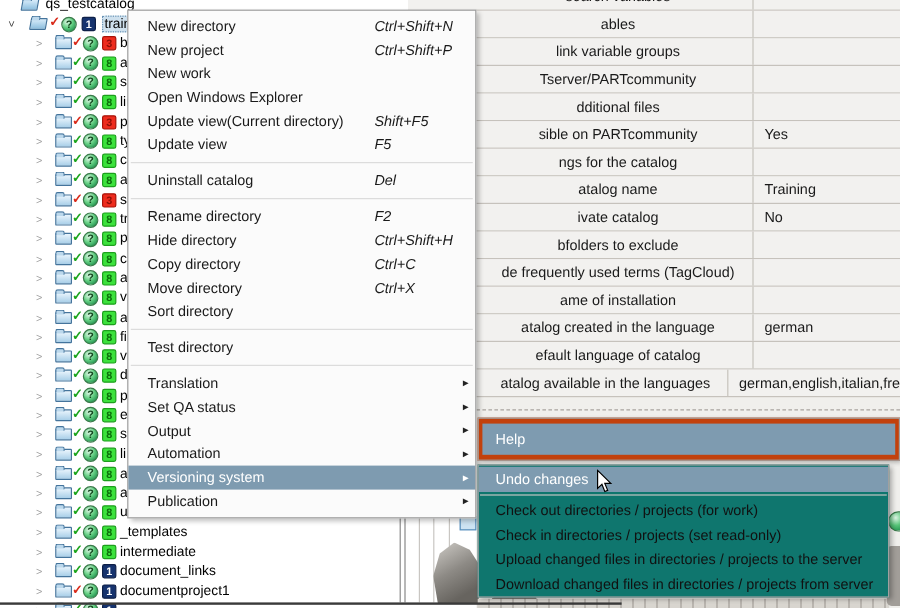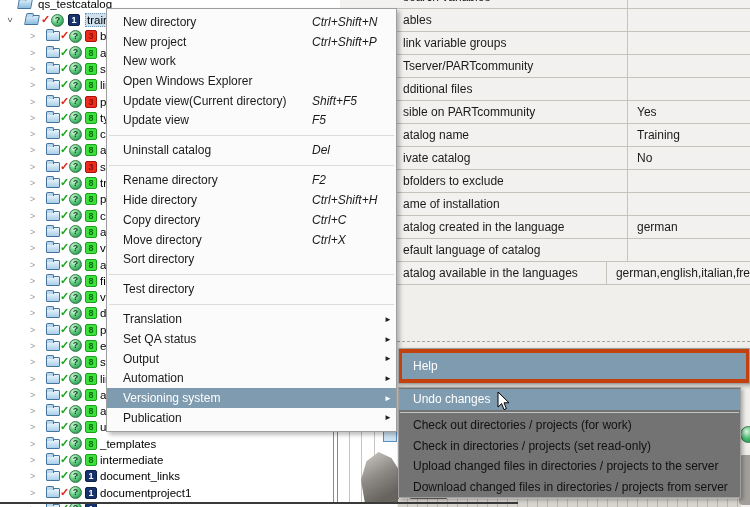--- a/index.html
+++ b/index.html
@@ -5,21 +5,21 @@
   html,body{margin:0;padding:0;background:#fff;}
   .stage{position:relative;width:750px;height:507px;overflow:hidden;background:#fff;
          font-family:"Liberation Sans",sans-serif;-webkit-font-smoothing:antialiased;}
 
   
   .right-bg{position:absolute;left:397px;top:0;right:0;bottom:0;background:#f0efec;}
   .props{position:absolute;left:340px;top:-14px;width:410px;z-index:1;}
   .prow{display:flex;height:23px;box-sizing:border-box;border-bottom:1px solid #c6c2bc;
         background:#f2f1ef;font-size:12px;color:#1a1a1a;}
   .plabel{width:287px;box-sizing:border-box;padding-left:63px;line-height:22px;
-          white-space:nowrap;overflow:hidden;}
+          white-space:nowrap;overflow:hidden;text-align:center;}
   .pvalue{flex:1;border-left:1px solid #c6c2bc;padding-left:9px;line-height:22px;white-space:nowrap;}
   .props-tail{position:absolute;left:397px;top:341px;right:0;height:1px;
               border-top:1px dashed #a8a49e;z-index:1;}
 
   
   .tree{position:absolute;left:0;top:-4.4px;width:332px;display:flex;flex-direction:column;z-index:1;}
   .trow{position:relative;flex:0 0 16.3px;height:16.3px;font-size:11.5px;color:#000;}
   .chev{position:absolute;top:50%;margin-top:-6px;font-size:9px;line-height:12px;color:#9a9a9a;}
   .chev.col::after{content:">";}
   .chev.exp{color:#3a3a3a;transform:rotate(90deg);}
@@ -84,21 +84,21 @@
 
   
   .helppanel{position:absolute;left:398px;top:348px;width:352px;height:36px;box-sizing:border-box;
         background:#c2410c;border:1px solid #a0a0a0;box-shadow:2px 2px 4px rgba(0,0,0,.3);
         padding:4px 3px;z-index:11;}
   .helpitem{height:26px;line-height:26px;background:#7e9bb0;color:#fff;
         padding-left:11px;font-size:12px;}
 
   
   .smenu{position:absolute;left:398px;top:387px;width:343px;height:111px;box-sizing:border-box;
-        background:#737373;border:1px solid #a0a0a0;box-shadow:2px 2px 4px rgba(0,0,0,.3);
+        background:#0f766e;border:1px solid #a0a0a0;box-shadow:2px 2px 4px rgba(0,0,0,.3);
         padding-top:1px;z-index:12;font-size:12px;color:#111;}
   .si{height:20.5px;line-height:20.5px;padding-left:14px;white-space:nowrap;}
   .si.hl{height:21px;line-height:21px;background:#7e9bb0;color:#fff;}
   .si.ssep{height:5px;padding:0;position:relative;}
   .si.ssep::after{content:"";position:absolute;left:1px;right:1px;top:2px;height:1px;background:#c4c4c4;}
 
   .cursor{position:absolute;left:497px;top:391px;z-index:30;}
 </style>
 </head>
 <body>
@@ -126,29 +126,37 @@
       </div>
       <div class="prow">
         <div class="plabel">dditional files</div>
         <div class="pvalue"></div>
       </div>
       <div class="prow">
         <div class="plabel">sible on PARTcommunity</div>
         <div class="pvalue">Yes</div>
       </div>
       <div class="prow">
+        <div class="plabel">ngs for the catalog</div>
+        <div class="pvalue"></div>
+      </div>
+      <div class="prow">
         <div class="plabel">atalog name</div>
         <div class="pvalue">Training</div>
       </div>
       <div class="prow">
         <div class="plabel">ivate catalog</div>
         <div class="pvalue">No</div>
       </div>
       <div class="prow">
         <div class="plabel">bfolders to exclude</div>
+        <div class="pvalue"></div>
+      </div>
+      <div class="prow">
+        <div class="plabel">de frequently used terms (TagCloud)</div>
         <div class="pvalue"></div>
       </div>
       <div class="prow">
         <div class="plabel">ame of installation</div>
         <div class="pvalue"></div>
       </div>
       <div class="prow">
         <div class="plabel">atalog created in the language</div>
         <div class="pvalue">german</div>
       </div>

